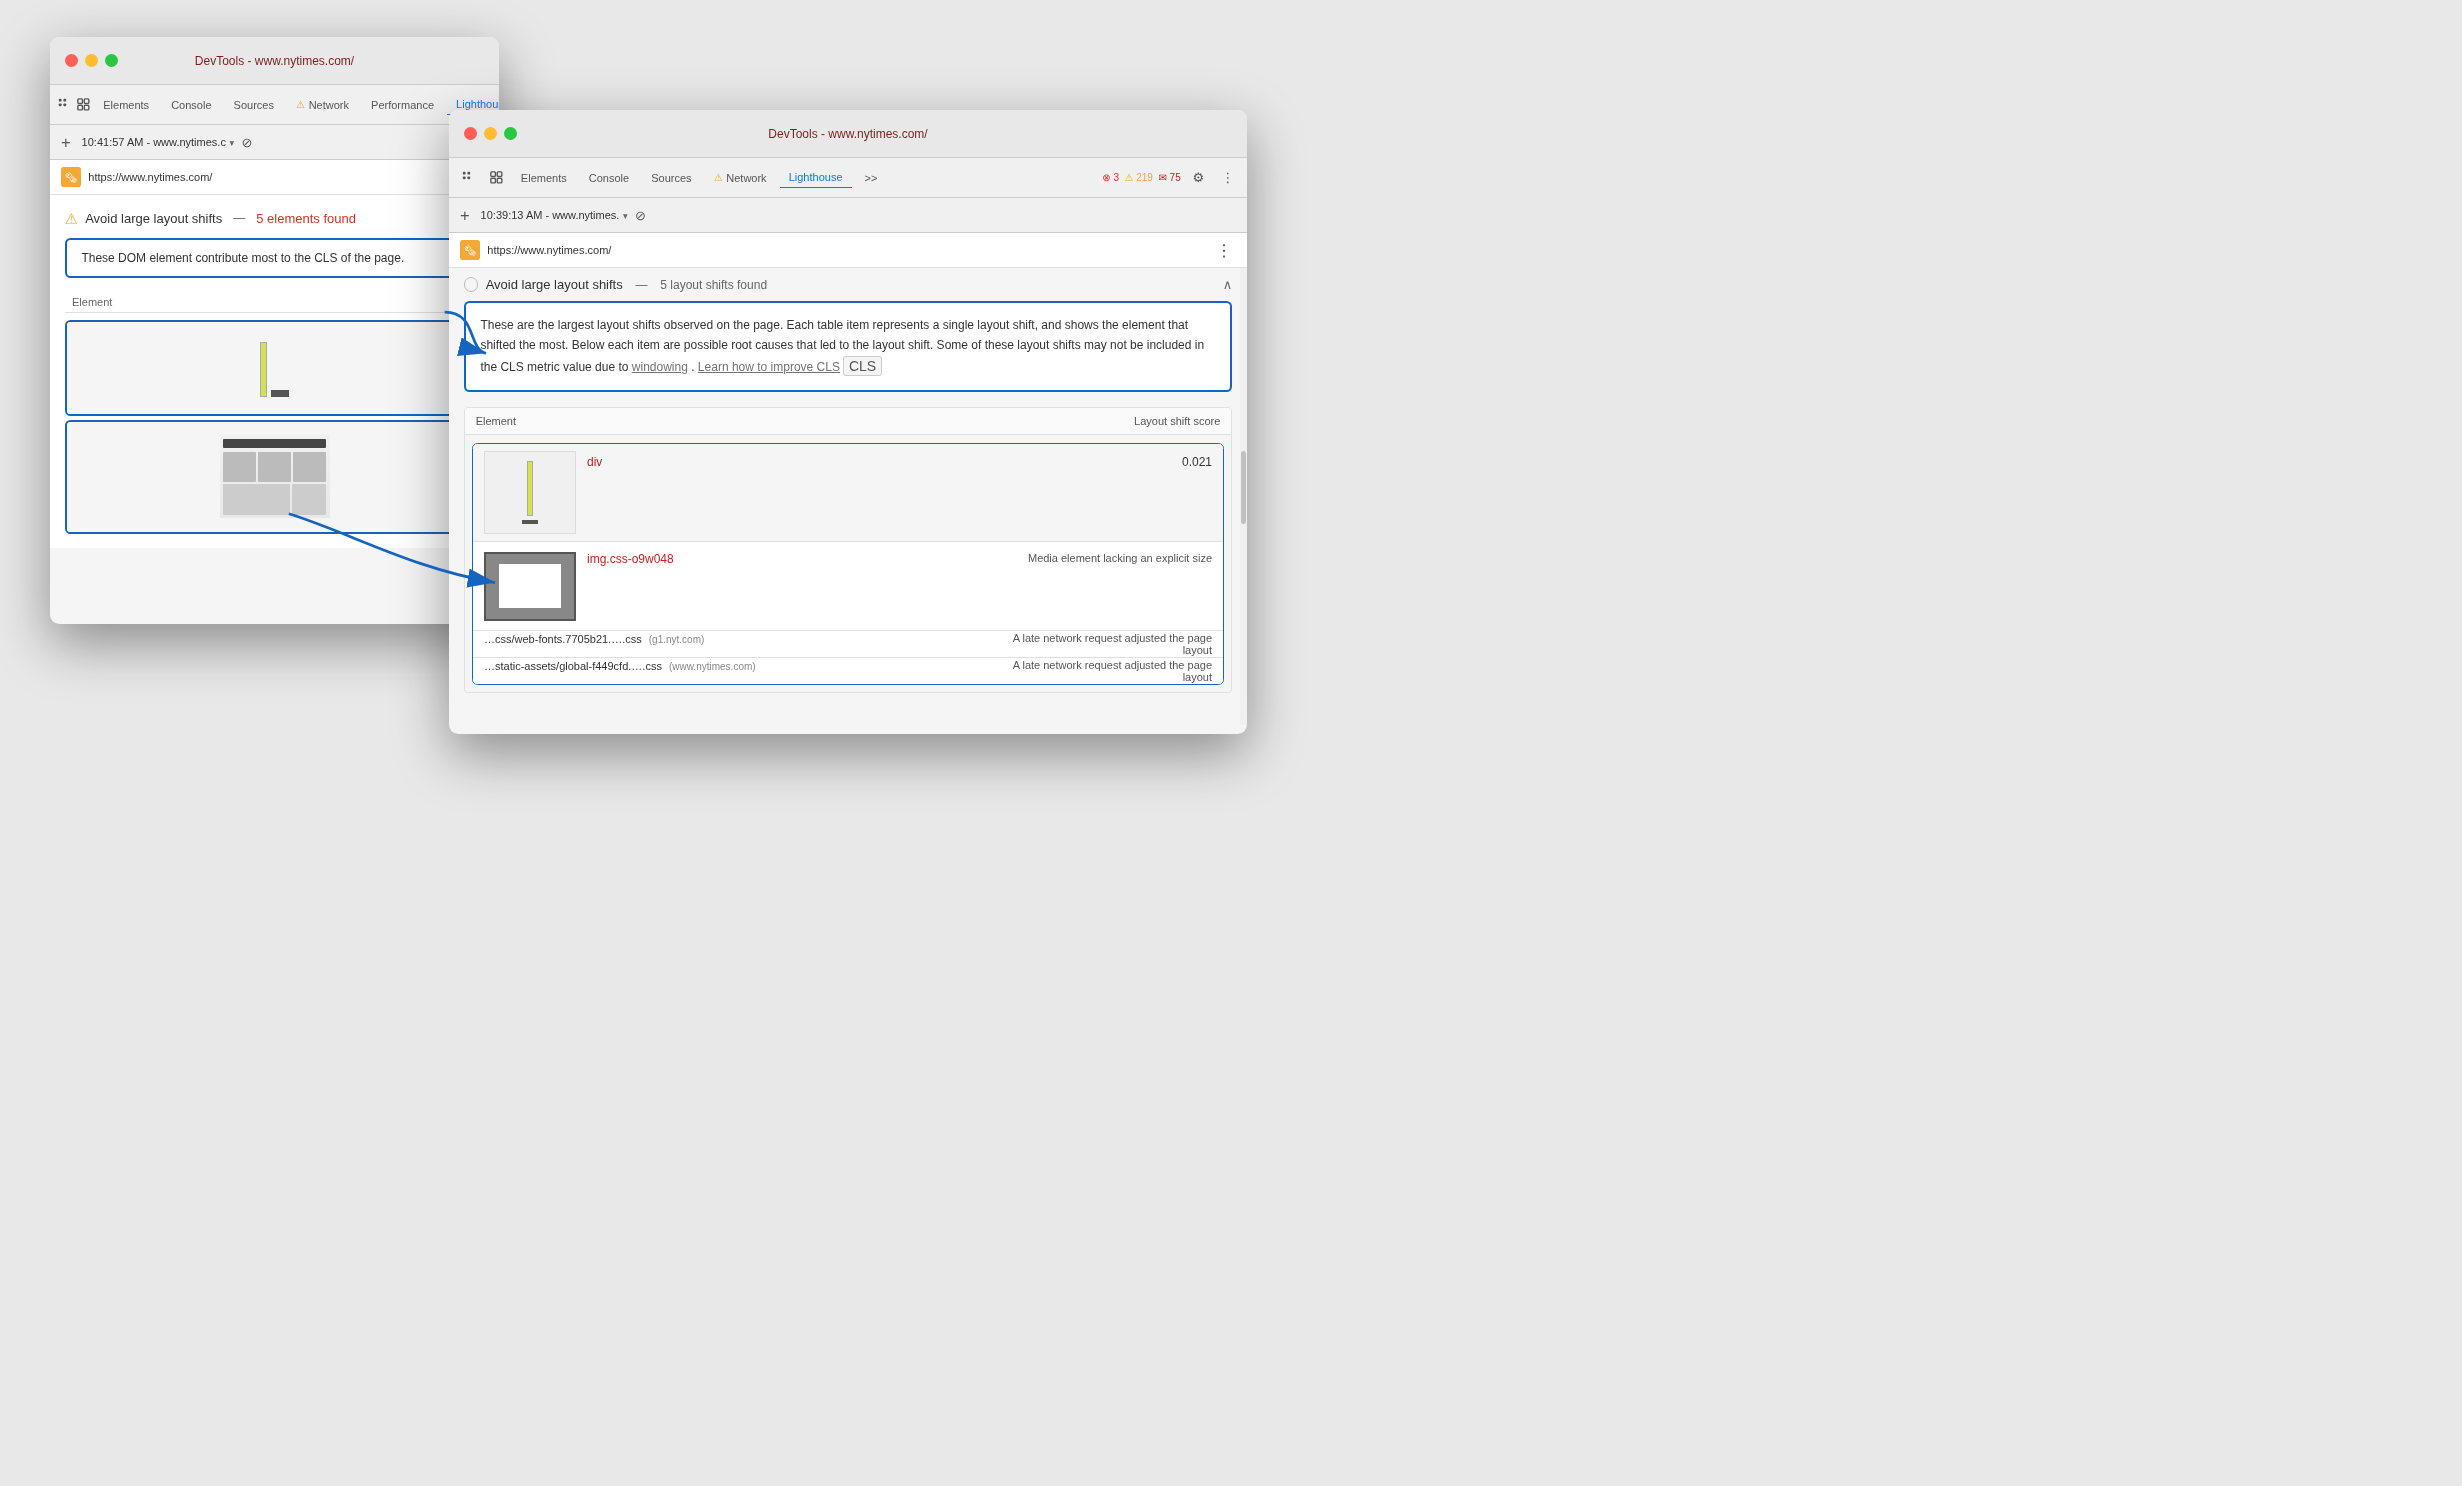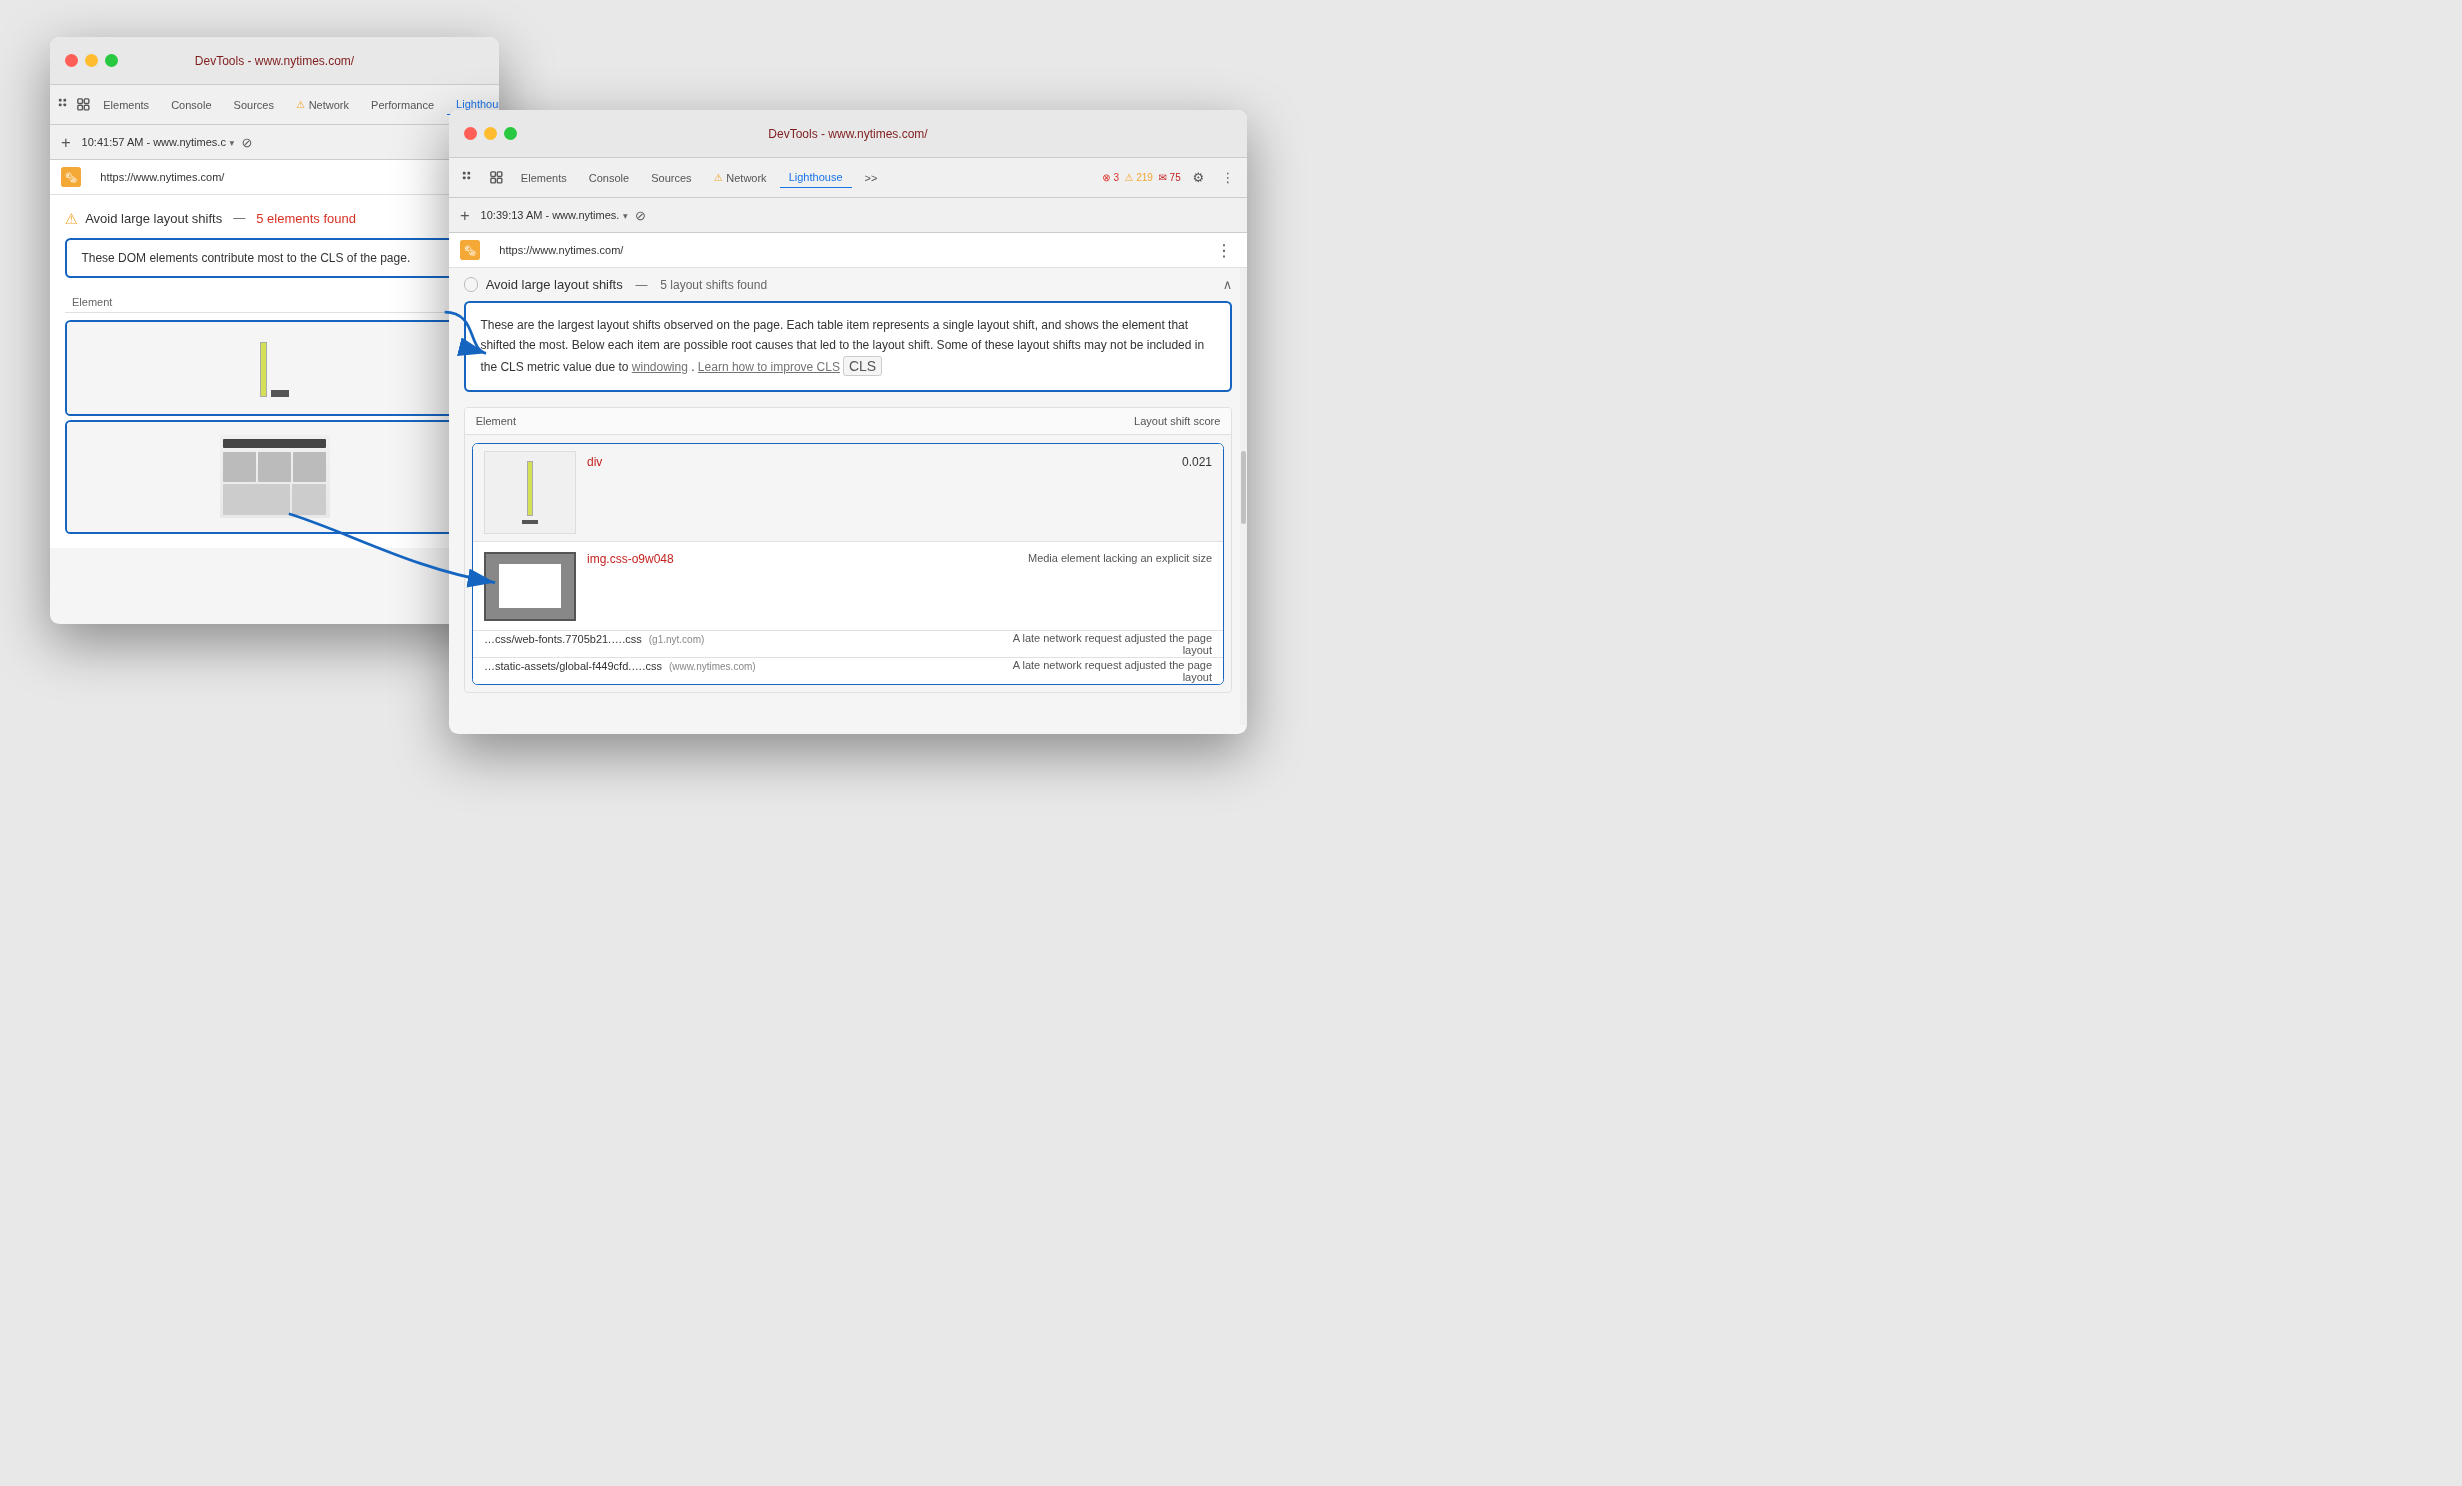--- a/index.html
+++ b/index.html
@@ -183,21 +183,20 @@
       align-items: center;
       justify-content: center;
       font-size: 10px;
       color: white;
     }
 
     .url-text {
       font-size: 11px;
       color: #333;
       flex: 1;
-      margin-left: 12px;
     }
 
     
     .audit-content {
       padding: 14.7px;
       background: white;
     }
 
     .audit-item-header {
       display: flex;
@@ -582,21 +581,21 @@
 
   <div class="audit-content">
     <div class="audit-item-header">
       <span class="warning-icon">⚠</span>
       <span class="audit-title">Avoid large layout shifts</span>
       <span style="color:#666;margin:0 3.7px">—</span>
       <span class="audit-count">5 elements found</span>
     </div>
 
     <div class="audit-description-box">
-      <span>These DOM elements contribute most to the CLS of the page.</span>
+      <span>These DOM element contribute most to the CLS of the page.</span>
     </div>
 
     <div class="audit-table-header">Element</div>
 
     <div class="element-list">
 
       <div class="element-item">
         <div class="element-thumbnail">
           <div style="display:flex;align-items:flex-end;height:73px;padding-bottom:7.3px;">
             <div style="width:7.3px;height:55px;background:#d4e157;border:0.9px solid #aaa;margin-right:3.7px;"></div>

